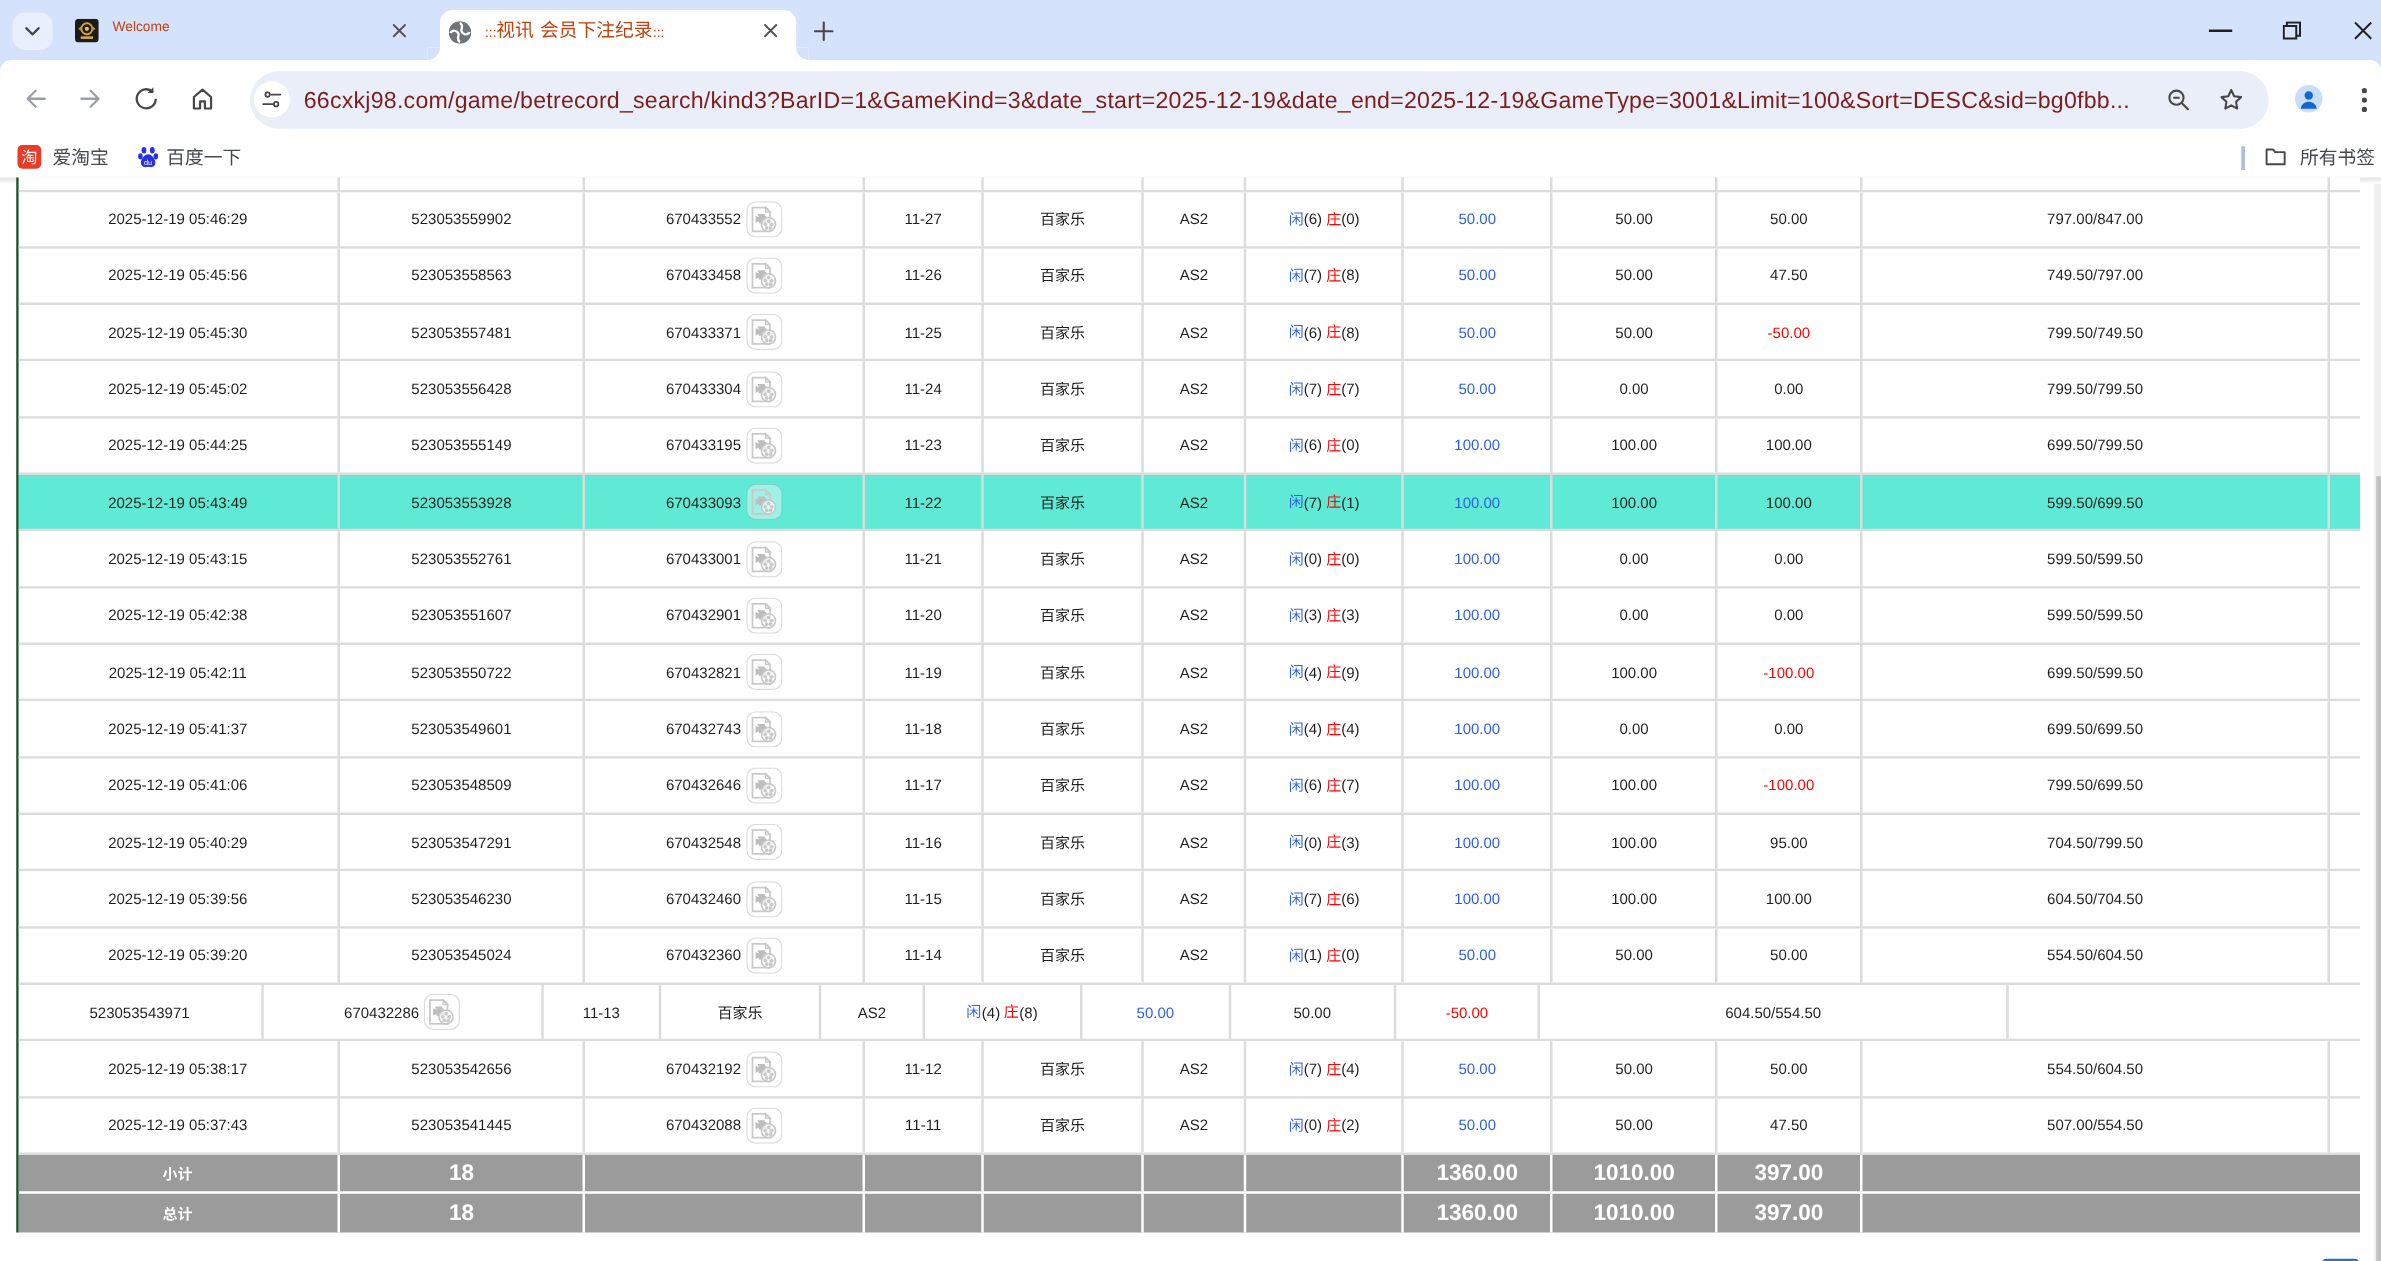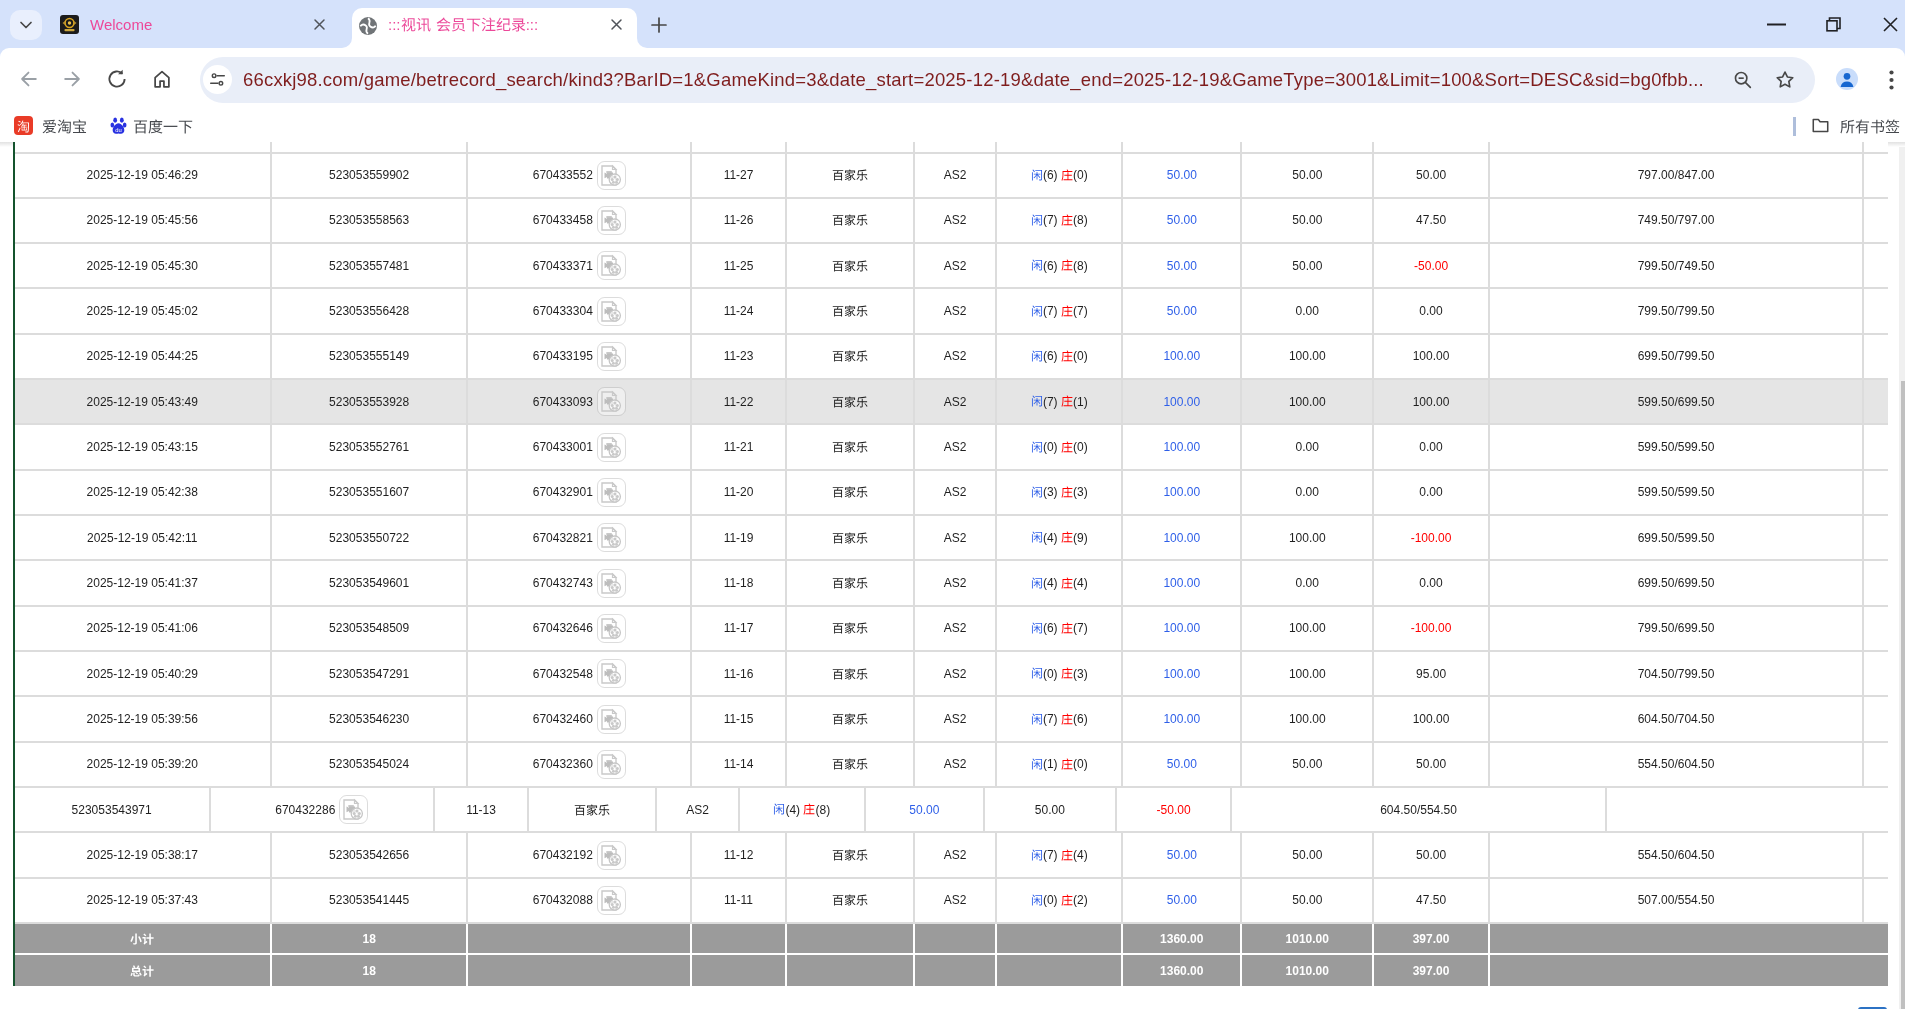--- a/index.html
+++ b/index.html
@@ -4,35 +4,35 @@
 html,body {width:1905px;height:1009px;overflow:hidden;background:#fff;font-family:"Liberation Sans",sans-serif}
 .abs {position:absolute}
 .cg {fill:currentColor}
 svg.cg {vertical-align:-0.13em}
 
 #strip {position:absolute;left:0;top:0;width:1905px;height:57px;background:#d5e2fb}
 #toolbar {position:absolute;left:0;top:48px;width:1905px;height:62px;background:#fff;border-radius:9px 9px 0 0}
 #bookbar {position:absolute;left:0;top:110px;width:1905px;height:32px;background:#fff}
 #pageshadow {position:absolute;left:0;top:142px;width:1905px;height:5px;background:linear-gradient(rgba(90,90,90,0.18),rgba(0,0,0,0))}
 #tabsearch {position:absolute;left:10px;top:10px;width:32px;height:30px;border-radius:10px;background:#e9effd}
-.tabttl {font-size:15px;color:#ec4899;white-space:nowrap}
+.tabttl {font-size:11px;color:#c2410c;white-space:nowrap}
 #activetab {position:absolute;left:352px;top:8px;width:285px;height:40px;background:#fff;border-radius:10px 10px 0 0}
 
 #tbl {position:absolute;left:12.5px;top:142px;width:1875px;border-left:2px solid #14532d;font-size:12px;color:#1f1f1f}
 .tr {display:flex;height:45.33px;border-bottom:2px solid #dcdcdc;background:#fff}
 .tr.sliver {height:11.5px}
-.tr.yel {background:#e5e5e5}
+.tr.yel {background:#5eead4}
 .td {display:flex;align-items:center;justify-content:center;border-right:2px solid #dcdcdc;height:100%;white-space:nowrap}
 .gnum {margin-right:4px}
 .blu {color:#2e5fe8}
 .xian {color:#2e5fe8}
 .zhua {color:#f00}
 .srow {display:flex;background:#9b9b9b}
 .srow + .srow {margin-top:2.4px}
-.std {display:flex;align-items:center;justify-content:center;border-right:2.4px solid #fff;height:100%;color:#fff;font-weight:bold;font-size:12px}
+.std {display:flex;align-items:center;justify-content:center;border-right:2.4px solid #fff;height:100%;color:#fff;font-weight:bold;font-size:18px}
 .std.c10 {border-right:none}
 .c0{width:257.50px}.c1{width:196.30px}.c2{width:224px}.c3{width:94.50px}.c4{width:128.00px}.c5{width:82.50px}.c6{width:126px}.c7{width:119.00px}.c8{width:132.00px}.c9{width:115.50px}.c10{width:374.50px}
 
 #sbtrack {position:absolute;left:1899px;top:147px;width:6px;height:862px;background:#f0f0f0}
 #sbthumb {position:absolute;left:1900.5px;top:381px;width:4.5px;height:628px;background:#c0c0c0}
 #bluebtn {position:absolute;left:1857.5px;top:1006.5px;width:29.5px;height:8px;background:#2c72c4;border-radius:3px 3px 0 0}
 .ico {position:absolute}
 .foot {position:absolute;top:38px;width:10px;height:10px;background:#fff}
 .fmask {position:absolute;top:38px;width:10px;height:10px;background:#d5e2fb}
 </style></head>

